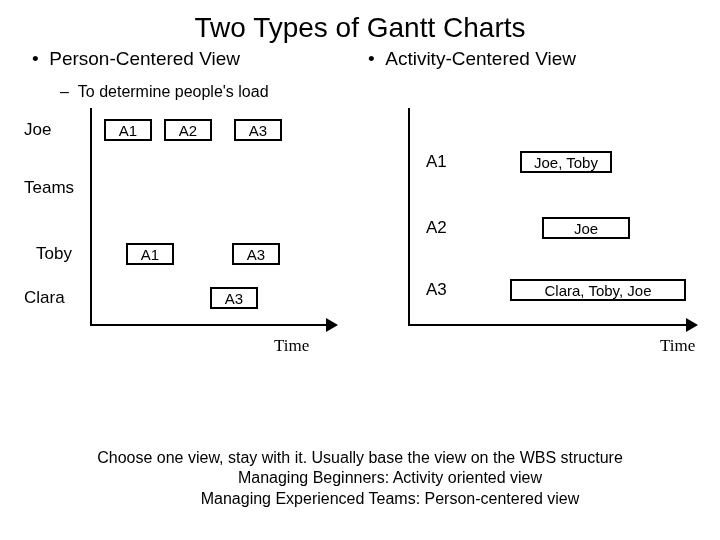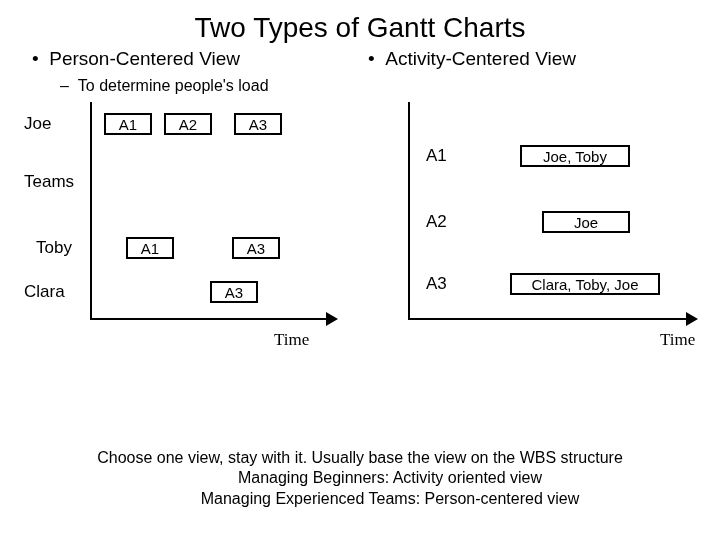--- a/index.html
+++ b/index.html
@@ -21,21 +21,21 @@
   .columns {
     display: flex;
     padding: 4px 24px 0 24px;
   }
   .col {
     width: 50%;
   }
   .bullet-main {
     font-size: 19px;
     padding-left: 8px;
-    margin-bottom: 6px;
+    margin-bottom: 12px;
   }
   .bullet-sub {
     font-size: 16px;
     padding-left: 52px;
     text-indent: -16px;
     line-height: 1.25;
   }
   .charts {
     display: flex;
     padding: 6px 24px 0 24px;
@@ -180,31 +180,31 @@
   </div>
 
   <div class="chart-col">
     <div class="axis-y-r"></div>
     <div class="axis-x-r"></div>
     <div class="arrow-r" style="left:326px;"></div>
     <div class="time-label" style="left:300px;">Time</div>
 
     <div class="person-row" style="top:40px;">
       <div class="act-label-r">A1</div>
-      <div class="bar" style="left:160px; width:110px;">Joe, Toby</div>
+      <div class="bar" style="left:160px; width:92px;">Joe, Toby</div>
     </div>
 
     <div class="person-row" style="top:106px;">
       <div class="act-label-r">A2</div>
       <div class="bar" style="left:182px; width:88px;">Joe</div>
     </div>
 
     <div class="person-row" style="top:168px;">
       <div class="act-label-r">A3</div>
-      <div class="bar" style="left:150px; width:150px;">Clara, Toby, Joe</div>
+      <div class="bar" style="left:150px; width:176px;">Clara, Toby, Joe</div>
     </div>
   </div>
 
 </div>
 
 <div class="footer">
   <div>Choose one view, stay with it. Usually base the  view on the WBS structure</div>
   <div class="indent">Managing  Beginners: Activity oriented view</div>
   <div class="indent">Managing Experienced Teams:  Person-centered view</div>
 </div>

